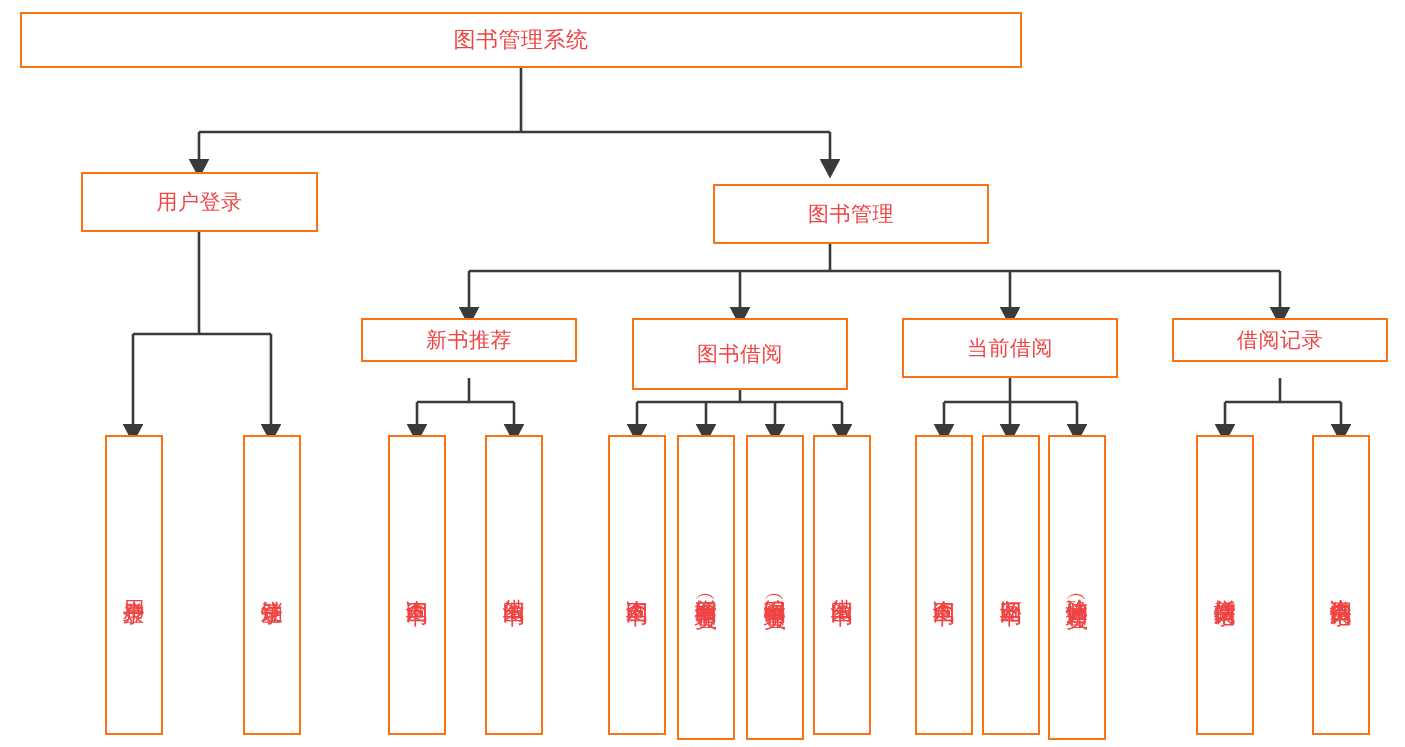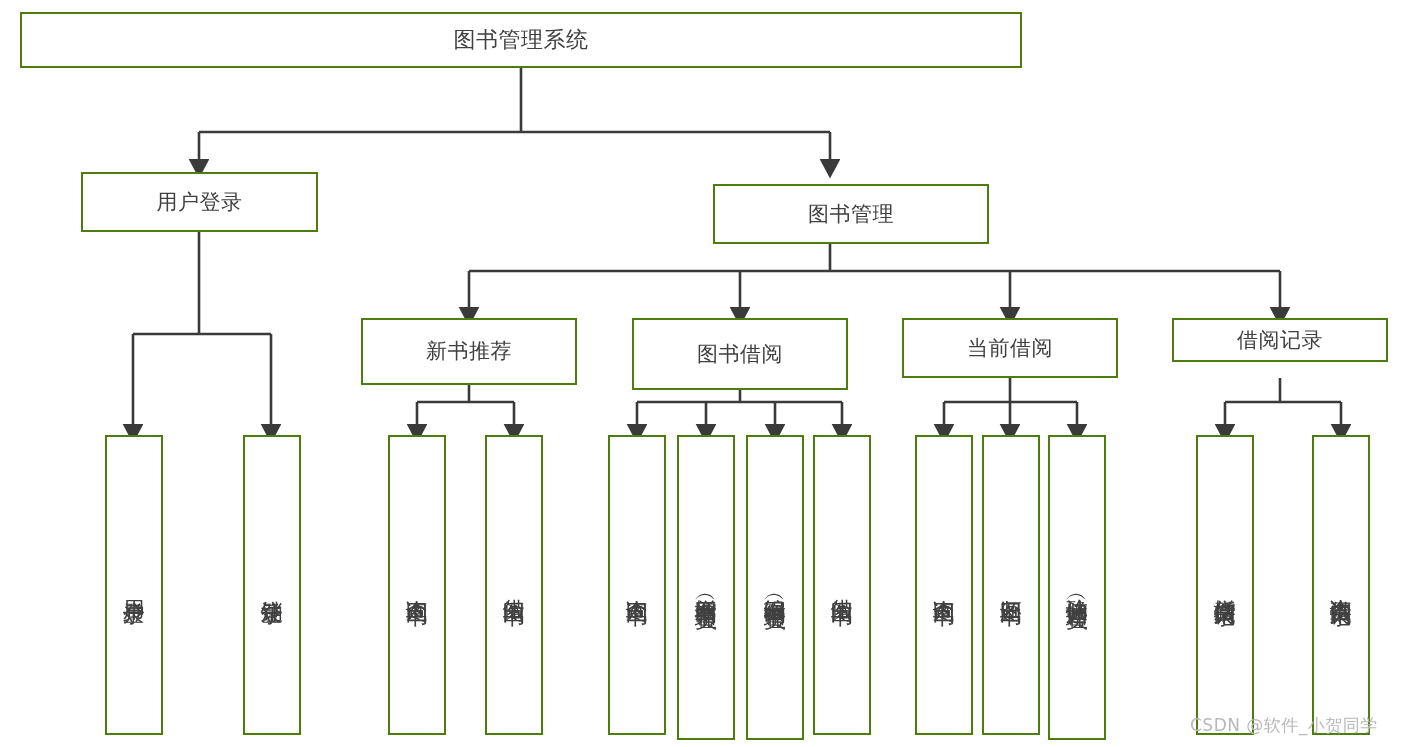--- a/index.html
+++ b/index.html
@@ -22,25 +22,25 @@
     left: 0;
     top: 0;
     width: 1405px;
     height: 747px;
     pointer-events: none;
   }
   .node {
     position: absolute;
     box-sizing: border-box;
     background: #ffffff;
-    border: 2px solid #4d7c0f;
+    border: 2px solid #f97316;
     display: flex;
     align-items: center;
     justify-content: center;
-    color: #404040;
+    color: #ef4444;
   }
   .node .label {
     display: block;
     text-align: center;
     line-height: 1.18;
     white-space: nowrap;
   }
   .node.horiz .label {
     font-size: 21px;
     letter-spacing: 0.5px;
@@ -131,21 +131,21 @@
     <span class="label">图书管理系统</span>
   </div>
 
   <div class="node horiz" style="left:81px; top:172px; width:237px; height:60px;">
     <span class="label">用户登录</span>
   </div>
   <div class="node horiz" style="left:713px; top:184px; width:276px; height:60px;">
     <span class="label">图书管理</span>
   </div>
 
-  <div class="node horiz" style="left:361px; top:318px; width:216px; height:67px;font-family:Liberation Serif, serif;">
+  <div class="node horiz" style="left:361px; top:318px; width:216px; height:44px;font-family:Liberation Serif, serif;">
     <span class="label">新书推荐</span>
   </div>
   <div class="node horiz" style="left:632px; top:318px; width:216px; height:72px;">
     <span class="label">图书借阅</span>
   </div>
   <div class="node horiz" style="left:902px; top:318px; width:216px; height:60px;">
     <span class="label">当前借阅</span>
   </div>
   <div class="node horiz" style="left:1172px; top:318px; width:216px; height:44px;">
     <span class="label">借阅记录</span>
@@ -188,15 +188,14 @@
     <span class="label">确认归还（管理员）</span>
   </div>
 
   <div class="node vert" style="left:1196px; top:435px; width:58px; height:300px;">
     <span class="label">新增借阅记录</span>
   </div>
   <div class="node vert" style="left:1312px; top:435px; width:58px; height:300px;">
     <span class="label">查询借阅记录</span>
   </div>
 
-  <div class="watermark" style="left:1190px; top:714px;">CSDN @软件_小贺同学</div>
 
 </div>
 
 </body></html>

